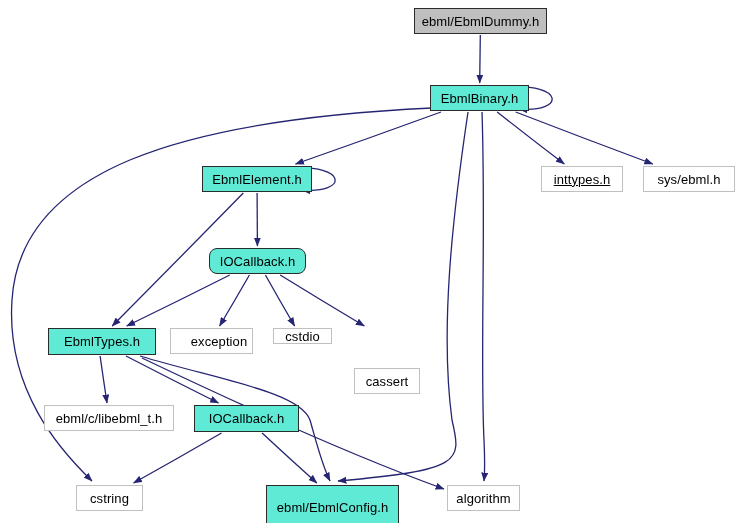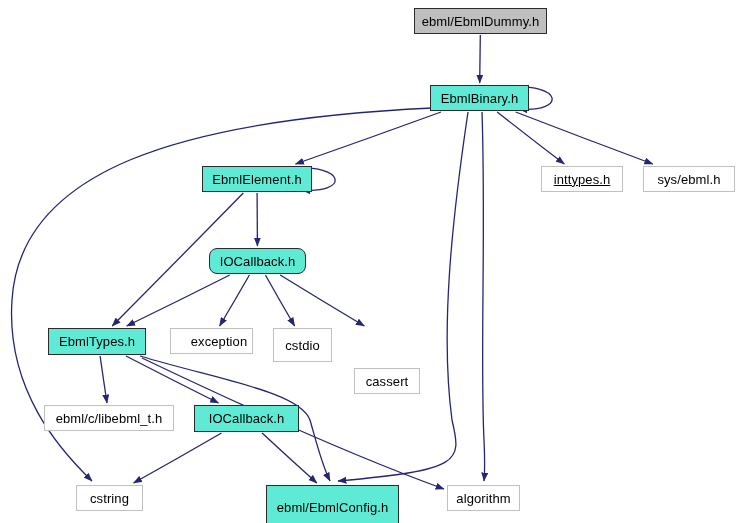--- a/index.html
+++ b/index.html
@@ -98,27 +98,27 @@
       </div>
       <div class="node light" style="left: 643px; top: 166px; width: 92px; height: 26px;">
         <span class="node-label">sys/ebml.h</span>
       </div>
       <div class="node solid" style="left: 202px; top: 166px; width: 110px; height: 26px;">
         <span class="node-label">EbmlElement.h</span>
       </div>
       <div class="node solid" style="left: 209px; top: 248px; width: 97px; height: 26px; border-radius: 8px;">
         <span class="node-label">IOCallback.h</span>
       </div>
-      <div class="node solid" style="left: 48px; top: 328px; width: 98px; height: 27px;">
+      <div class="node solid" style="left: 48px; top: 328px; width: 108px; height: 27px;">
         <span class="node-label">EbmlTypes.h</span>
       </div>
       <div class="node light" style="left: 170px; top: 328px; width: 83px; height: 26px; padding-left: 15px;">
         <span class="node-label">exception</span>
       </div>
-      <div class="node light" style="left: 273px; top: 328px; width: 59px; height: 34px;">
+      <div class="node light" style="left: 273px; top: 328px; width: 59px; height: 16px;">
         <span class="node-label">cstdio</span>
       </div>
       <div class="node light" style="left: 354px; top: 328px; width: 66px; height: 26px; margin-top: 40px;">
         <span class="node-label">cassert</span>
       </div>
       <div class="node light" style="left: 44px; top: 405px; width: 130px; height: 26px;">
         <span class="node-label">ebml/c/libebml_t.h</span>
       </div>
       <div class="node solid" style="left: 194px; top: 405px; width: 105px; height: 27px;">
         <span class="node-label">IOCallback.h</span>

